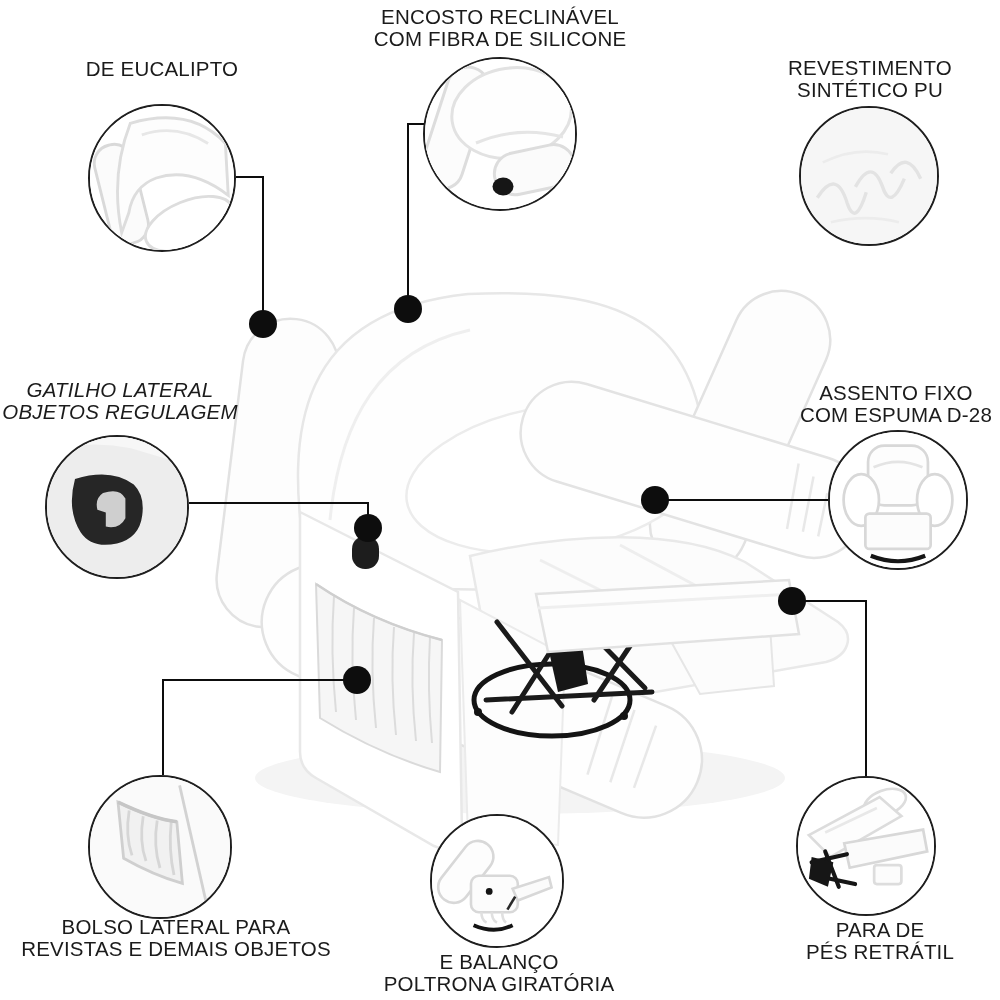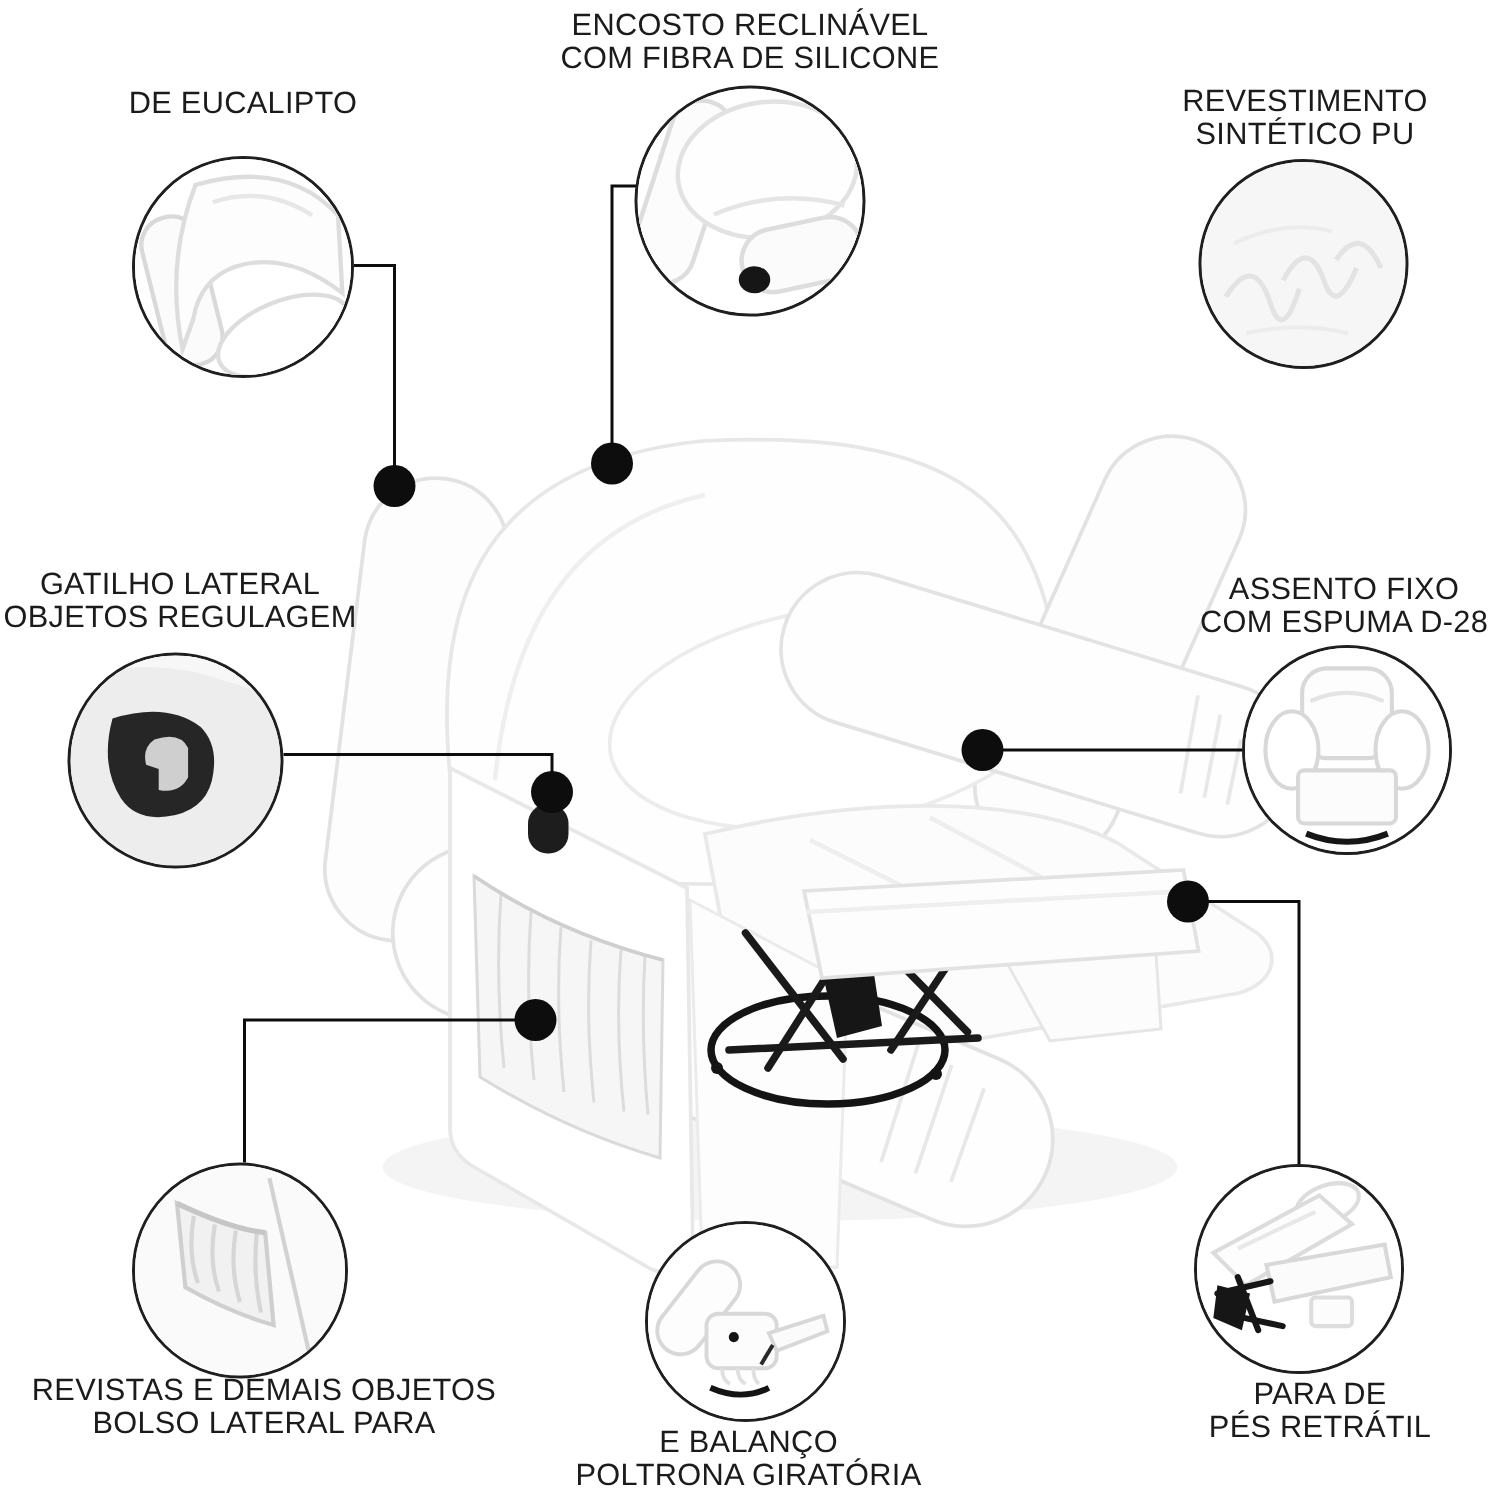--- a/index.html
+++ b/index.html
@@ -232,33 +232,33 @@
 
   <div class="callout-label" style="left:162px;top:58px;">
     <div>DE EUCALIPTO</div>
   </div>
 
   <div class="callout-label" style="left:870px;top:57px;">
     <div>REVESTIMENTO</div>
     <div>SINTÉTICO PU</div>
   </div>
 
-  <div class="callout-label" style="left:120px;top:379px;">
+  <div class="callout-label" style="left:120px;top:379px;font-style:italic;">
     <div>GATILHO LATERAL</div>
     <div>OBJETOS REGULAGEM</div>
   </div>
 
   <div class="callout-label" style="left:896px;top:382px;text-align:center;">
     <div>ASSENTO FIXO</div>
     <div>COM ESPUMA D-28</div>
   </div>
 
   <div class="callout-label" style="left:176px;top:916px;">
+    <div>BOLSO LATERAL PARA</div>
     <div>REVISTAS E DEMAIS OBJETOS</div>
-    <div>BOLSO LATERAL PARA</div>
   </div>
 
   <div class="callout-label" style="left:499px;top:951px;">
     <div>E BALANÇO</div>
     <div>POLTRONA GIRATÓRIA</div>
   </div>
 
   <div class="callout-label" style="left:880px;top:919px;">
     <div>PARA DE</div>
     <div>PÉS RETRÁTIL</div>

